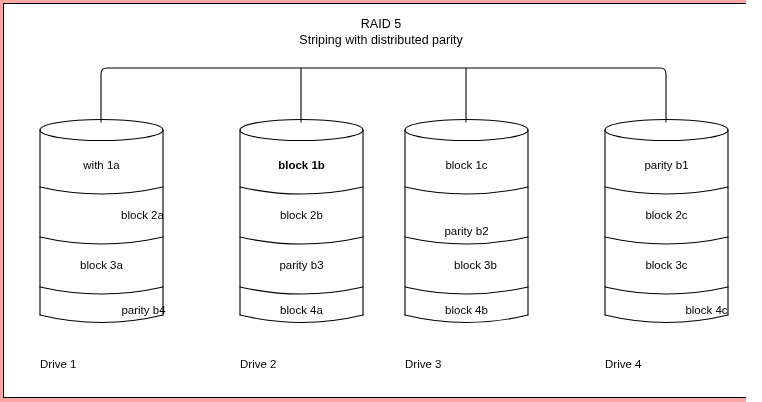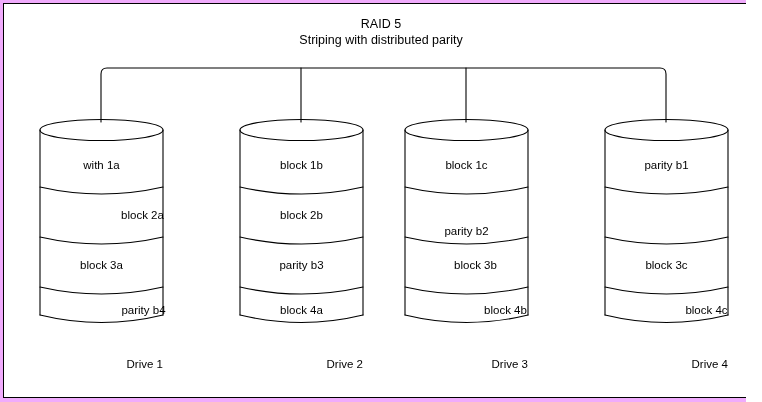--- a/index.html
+++ b/index.html
@@ -7,21 +7,21 @@
     padding: 0;
     background: #ffffff;
   }
   body {
     font-family: "Liberation Sans", sans-serif;
   }
   #canvas {
     position: relative;
     width: 746px;
     height: 402px;
-    background: #f0abfc;
+    background: #fca5a5;
     overflow: hidden;
   }
   #frame {
     position: absolute;
     left: 3px;
     top: 3px;
     width: 755px;
     height: 395px;
     border: 1px solid #000000;
     box-sizing: border-box;
@@ -45,21 +45,21 @@
   .title-line {
     display: block;
     font-size: 12.5px;
     color: #000000;
     white-space: nowrap;
   }
   .cyl-label {
     position: absolute;
     font-size: 11.5px;
     color: #000000;
-    text-align: right;
+    text-align: left;
     white-space: nowrap;
   }
   .block-label {
     position: absolute;
     font-size: 11.5px;
     color: #000000;
     text-align: center;
     white-space: nowrap;
   }
 </style>
@@ -122,31 +122,32 @@
   <div class="title-block">
     <span class="title-line">RAID 5</span>
     <span class="title-line">Striping with distributed parity</span>
   </div>
 
   <div class="block-label" style="left:40px; top:159px; width:123px;">with 1a</div>
   <div class="block-label" style="left:40px; top:209px; width:123px;margin-left:41px;">block 2a</div>
   <div class="block-label" style="left:40px; top:259px; width:123px;">block 3a</div>
   <div class="block-label" style="left:40px; top:304px; width:123px;margin-left:42px;">parity b4</div>
 
-  <div class="block-label" style="left:240px; top:159px; width:123px;">block 1b</div>
+  <div class="block-label" style="left:240px; top:159px; width:123px;font-weight:bold;">block 1b</div>
   <div class="block-label" style="left:240px; top:209px; width:123px;">block 2b</div>
   <div class="block-label" style="left:240px; top:259px; width:123px;">parity b3</div>
   <div class="block-label" style="left:240px; top:304px; width:123px;">block 4a</div>
 
   <div class="block-label" style="left:405px; top:159px; width:123px;">block 1c</div>
   <div class="block-label" style="left:405px; top:209px; width:123px;margin-top:16px;">parity b2</div>
   <div class="block-label" style="left:405px; top:259px; width:123px;padding-left:9px;">block 3b</div>
-  <div class="block-label" style="left:405px; top:304px; width:123px;margin-left:39px;">block 4b</div>
+  <div class="block-label" style="left:405px; top:304px; width:123px;">block 4b</div>
 
   <div class="block-label" style="left:605px; top:159px; width:123px;">parity b1</div>
+  <div class="block-label" style="left:605px; top:209px; width:123px;">block 2c</div>
   <div class="block-label" style="left:605px; top:259px; width:123px;">block 3c</div>
   <div class="block-label" style="left:605px; top:304px; width:123px;padding-left:40px;">block 4c</div>
 
   <div class="cyl-label" style="left:40px; top:358px; width:123px;">Drive 1</div>
   <div class="cyl-label" style="left:240px; top:358px; width:123px;">Drive 2</div>
   <div class="cyl-label" style="left:405px; top:358px; width:123px;">Drive 3</div>
   <div class="cyl-label" style="left:605px; top:358px; width:123px;">Drive 4</div>
 
 </div>
 

